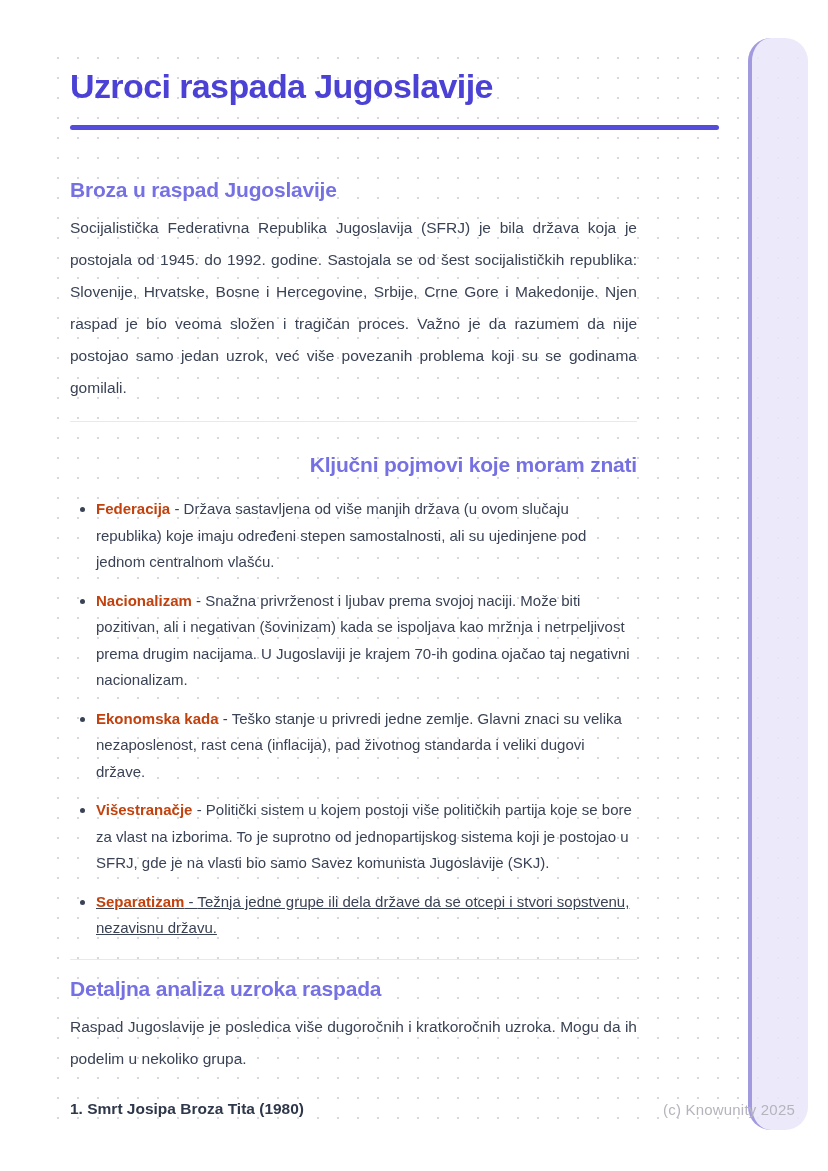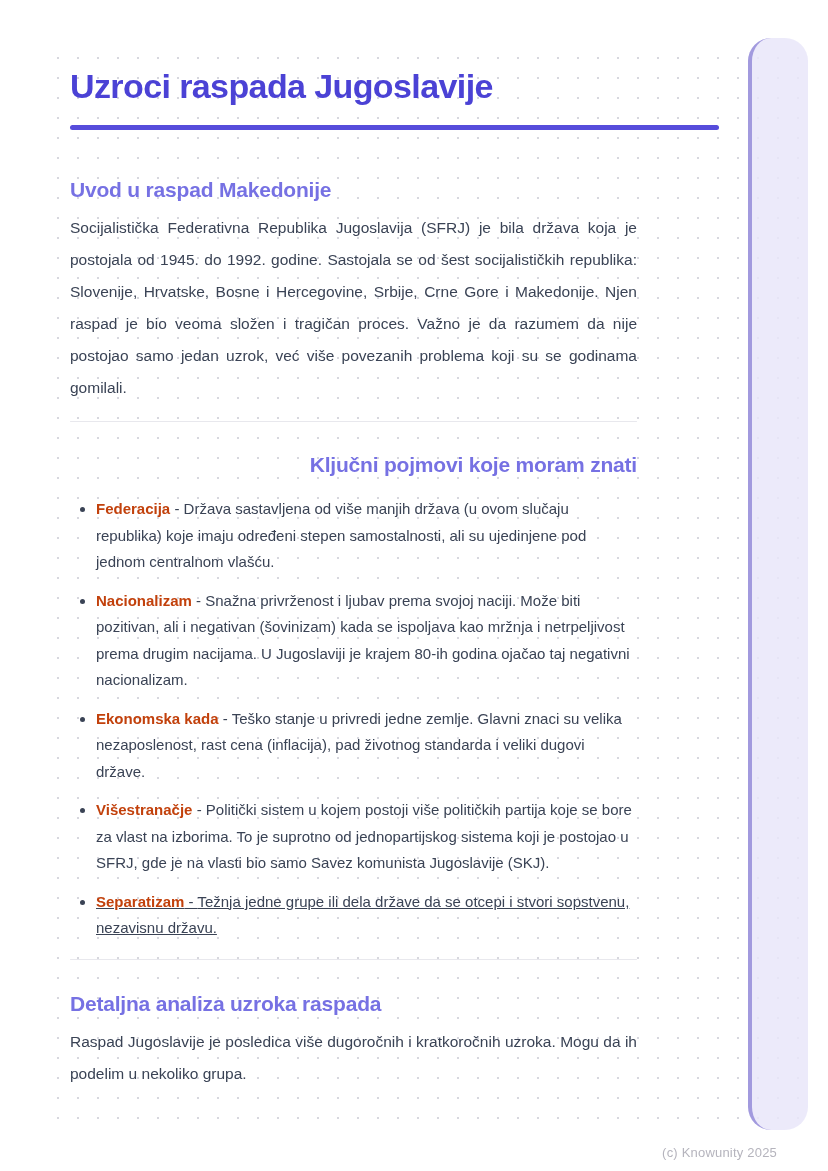--- a/index.html
+++ b/index.html
@@ -44,21 +44,21 @@
     width: 649px; height: 5px; border-radius: 3px;
     background: var(--rule, #564cdb);
   }
   h2.section-heading {
     font-size: 21px; line-height: 28px;
     font-weight: 700; letter-spacing: -0.2px;
     color: var(--heading, #7671e3);
   }
   .h2-intro    { margin-top: 46px; }
   .h2-terms    { margin-top: 29px; text-align: right; }
-  .h2-analysis { margin-top: 30px; }
+  .h2-analysis { margin-top: 15px; }
   p.body-par {
     margin-top: 8px;
     font-size: 15.5px; line-height: 32px;
     color: var(--body, #3a4355);
     text-align: justify;
   }
   .divider {
     border: 0; height: 1px;
     background: var(--divider, #e8e8ed);
     margin-top: 17px;
@@ -75,52 +75,52 @@
   }
   ul.term-list li:last-child { margin-bottom: 0; text-decoration: underline; }
   ul.term-list li strong { font-weight: 700; color: #c2410c; }
   h3.numbered-subheading {
     margin-top: 24px;
     font-size: 15.5px; line-height: 20px;
     font-weight: 700; color: #2f384a;
   }
   .footer-credit {
     position: absolute;
-    top: 1101px; right: 51px;
-    font-size: 13px; letter-spacing: 0.2px;
+    top: 1101px; right: 33px;
+    font-size: 15px; letter-spacing: 0.2px;
     color: var(--footer, #b5b4bd);
     z-index: 3;
-    margin-top: 44px;
   }
 </style>
 </head>
 <body>
 
 <div class="page">
   <div class="dot-grid"></div>
   <div class="stripe"></div>
 
   <div class="content">
     <h1 class="doc-title">Uzroci raspada Jugoslavije</h1>
     <div class="title-rule"></div>
 
-    <h2 class="section-heading h2-intro">Uvod u raspad Makedonije</h2>
+    <h2 class="section-heading h2-intro">Broza u raspad Jugoslavije</h2>
     <p class="body-par">Socijalistička Federativna Republika Jugoslavija (SFRJ) je bila država koja je postojala od 1945. do 1992. godine. Sastojala se od šest socijalističkih republika: Slovenije, Hrvatske, Bosne i Hercegovine, Srbije, Crne Gore i Makedonije. Njen raspad je bio veoma složen i tragičan proces. Važno je da razumem da nije postojao samo jedan uzrok, već više povezanih problema koji su se godinama gomilali.</p>
 
     <hr class="divider">
 
     <h2 class="section-heading h2-terms">Ključni pojmovi koje moram znati</h2>
     <ul class="term-list">
       <li><strong>Federacija</strong><span> - </span><span>Država sastavljena od više manjih država (u ovom slučaju republika) koje imaju određeni stepen samostalnosti, ali su ujedinjene pod jednom centralnom vlašću.</span></li>
-      <li><strong>Nacionalizam</strong><span> - </span><span>Snažna privrženost i ljubav prema svojoj naciji. Može biti pozitivan, ali i negativan (šovinizam) kada se ispoljava kao mržnja i netrpeljivost prema drugim nacijama. U Jugoslaviji je krajem 80-ih godina ojačao taj negativni nacionalizam.</span></li>
+      <li><strong>Nacionalizam</strong><span> - </span><span>Snažna privrženost i ljubav prema svojoj naciji. Može biti pozitivan, ali i negativan (šovinizam) kada se ispoljava kao mržnja i netrpeljivost prema drugim nacijama. U Jugoslaviji je krajem 70-ih godina ojačao taj negativni nacionalizam.</span></li>
       <li><strong>Ekonomska kada</strong><span> - </span><span>Teško stanje u privredi jedne zemlje. Glavni znaci su velika nezaposlenost, rast cena (inflacija), pad životnog standarda i veliki dugovi države.</span></li>
       <li><strong>Višestranačje</strong><span> - </span><span>Politički sistem u kojem postoji više političkih partija koje se bore za vlast na izborima. To je suprotno od jednopartijskog sistema koji je postojao u SFRJ, gde je na vlasti bio samo Savez komunista Jugoslavije (SKJ).</span></li>
       <li><strong>Separatizam</strong><span> - </span><span>Težnja jedne grupe ili dela države da se otcepi i stvori sopstvenu, nezavisnu državu.</span></li>
     </ul>
 
     <hr class="divider">
 
     <h2 class="section-heading h2-analysis">Detaljna analiza uzroka raspada</h2>
     <p class="body-par">Raspad Jugoslavije je posledica više dugoročnih i kratkoročnih uzroka. Mogu da ih podelim u nekoliko grupa.</p>
+    <h3 class="numbered-subheading">1. Smrt Josipa Broza Tita (1980)</h3>
   </div>
 
   <div class="footer-credit">(c) Knowunity 2025</div>
 </div>
 
 </body></html>

